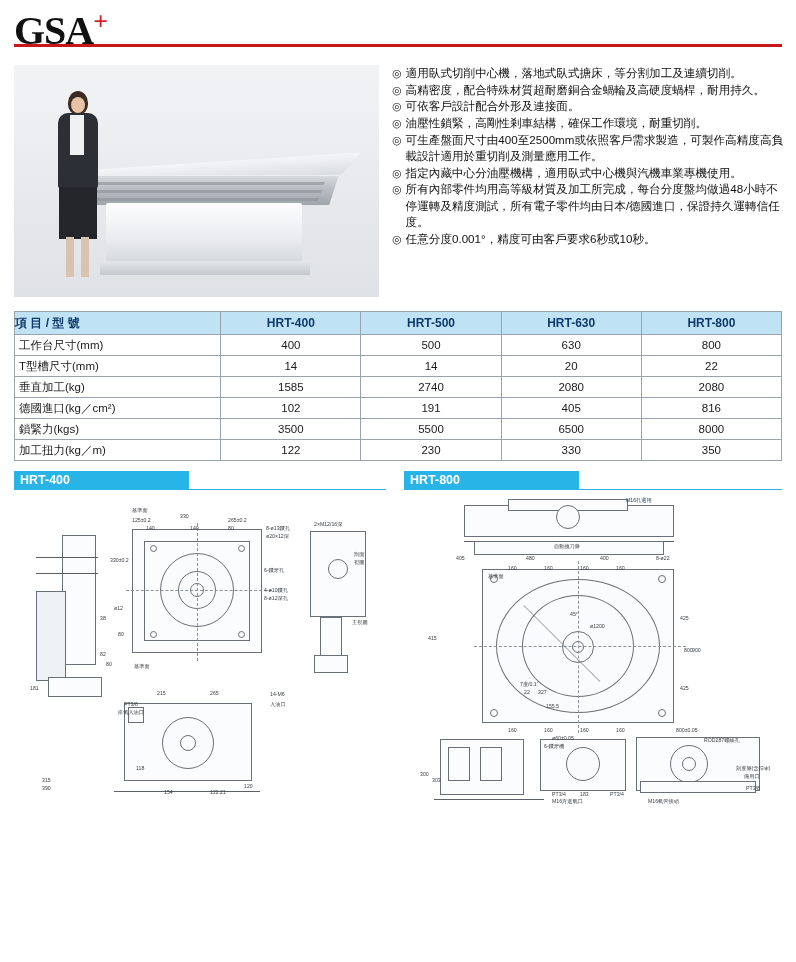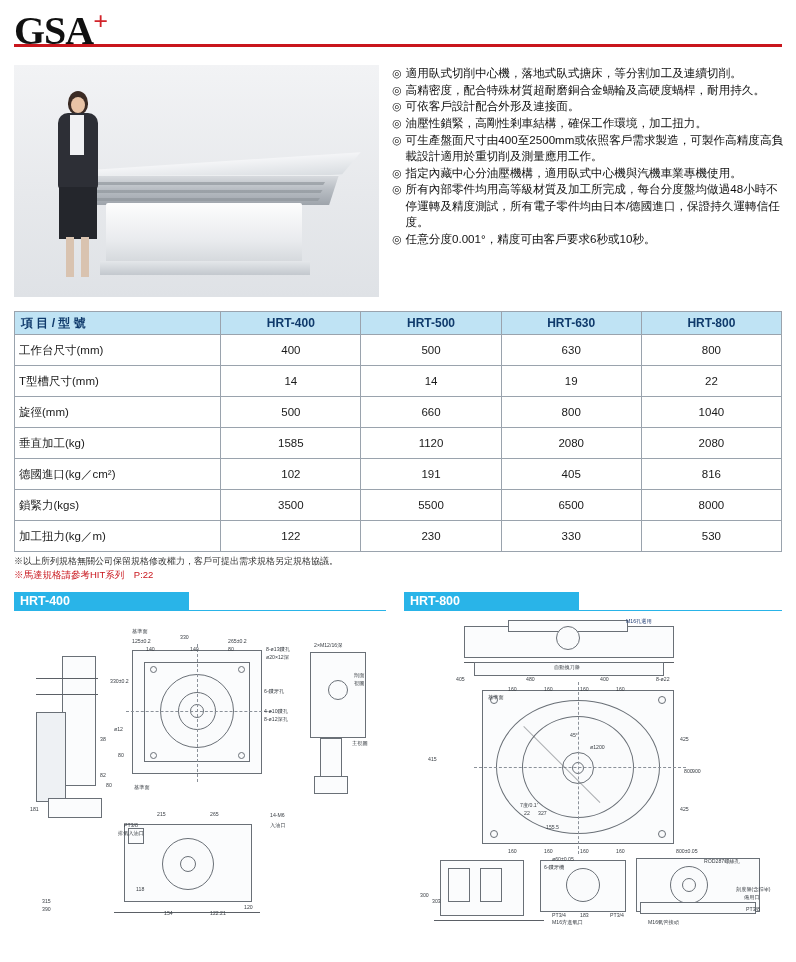--- a/index.html
+++ b/index.html
@@ -100,31 +100,31 @@
   }
   .feat .bullet { flex: 0 0 auto; margin-right: 4px; font-size: 11px; line-height: 16.2px; }
   .feat .txt { flex: 1 1 auto; }
 
   
   .spec-wrap { position: relative; margin: 8px 14px 0 14px; }
   table.spec { border-collapse: collapse; width: 768px; table-layout: fixed; }
   table.spec th, table.spec td {
     border: 1px solid #9aa3ad;
     font-size: 11.5px;
-    height: 31px;
+    height: 21px;
     padding: 0 4px;
   }
   table.spec thead th {
     background: #bfe3f4;
     color: #0f3a6b;
     font-weight: bold;
     font-size: 12px;
     height: 23px;
   }
-  table.spec thead th.first { text-align: left; padding-left: 6px; }
+  table.spec thead th.first { text-align: left; padding-left: 0; }
   table.spec tbody td.label { text-align: left; padding-left: 4px; }
   table.spec tbody td.val { text-align: center; }
   .col-label { width: 206px; }
   .col-v { width: 140px; }
 
   .notes { margin: 3px 14px 0 14px; }
   .note1 { font-size: 9px; color: #333; }
   .note2 { font-size: 9.5px; color: #c9161d; margin-top: 1px; }
 
   
@@ -198,21 +198,21 @@
       <div class="feat">
         <span class="bullet">◎</span>
         <span class="txt">高精密度，配合特殊材質超耐磨銅合金蝸輪及高硬度蝸桿，耐用持久。</span>
       </div>
       <div class="feat">
         <span class="bullet">◎</span>
         <span class="txt">可依客戶設計配合外形及連接面。</span>
       </div>
       <div class="feat">
         <span class="bullet">◎</span>
-        <span class="txt">油壓性鎖緊，高剛性剎車結構，確保工作環境，加工扭力。</span>
+        <span class="txt">油壓性鎖緊，高剛性剎車結構，確保工作環境，耐重切削。</span>
       </div>
       <div class="feat">
         <span class="bullet">◎</span>
         <span class="txt">可生產盤面尺寸由400至2500mm或依照客戶需求製造，可製作高精度高負載設計適用於重切削及測量應用工作。</span>
       </div>
       <div class="feat">
         <span class="bullet">◎</span>
         <span class="txt">指定內藏中心分油壓機構，適用臥式中心機與汽機車業專機使用。</span>
       </div>
       <div class="feat">
@@ -249,34 +249,27 @@
           <td class="label">工作台尺寸(mm)</td>
           <td class="val">400</td>
           <td class="val">500</td>
           <td class="val">630</td>
           <td class="val">800</td>
         </tr>
         <tr>
           <td class="label">T型槽尺寸(mm)</td>
           <td class="val">14</td>
           <td class="val">14</td>
-          <td class="val">19</td>
+          <td class="val">20</td>
           <td class="val">22</td>
-        </tr>
-        <tr>
-          <td class="label">旋徑(mm)</td>
-          <td class="val">500</td>
-          <td class="val">660</td>
-          <td class="val">800</td>
-          <td class="val">1040</td>
         </tr>
         <tr>
           <td class="label">垂直加工(kg)</td>
           <td class="val">1585</td>
-          <td class="val">1120</td>
+          <td class="val">2740</td>
           <td class="val">2080</td>
           <td class="val">2080</td>
         </tr>
         <tr>
           <td class="label">德國進口(kg／cm²)</td>
           <td class="val">102</td>
           <td class="val">191</td>
           <td class="val">405</td>
           <td class="val">816</td>
         </tr>
@@ -285,30 +278,26 @@
           <td class="val">3500</td>
           <td class="val">5500</td>
           <td class="val">6500</td>
           <td class="val">8000</td>
         </tr>
         <tr>
           <td class="label">加工扭力(kg／m)</td>
           <td class="val">122</td>
           <td class="val">230</td>
           <td class="val">330</td>
-          <td class="val">530</td>
+          <td class="val">350</td>
         </tr>
       </tbody>
     </table>
   </div>
 
-  <div class="notes">
-    <div class="note1">※以上所列規格無關公司保留規格修改權力，客戶可提出需求規格另定規格協議。</div>
-    <div class="note2">※馬達規格請參考HIT系列　P:22</div>
-  </div>
 
   <div class="draw-section">
     <div class="draw-head left">HRT-400</div>
     <div class="draw-rule left"></div>
     <div class="draw-head right">HRT-800</div>
     <div class="draw-rule right"></div>
 
     <div class="draw-box left">
       <div class="cad">
 

